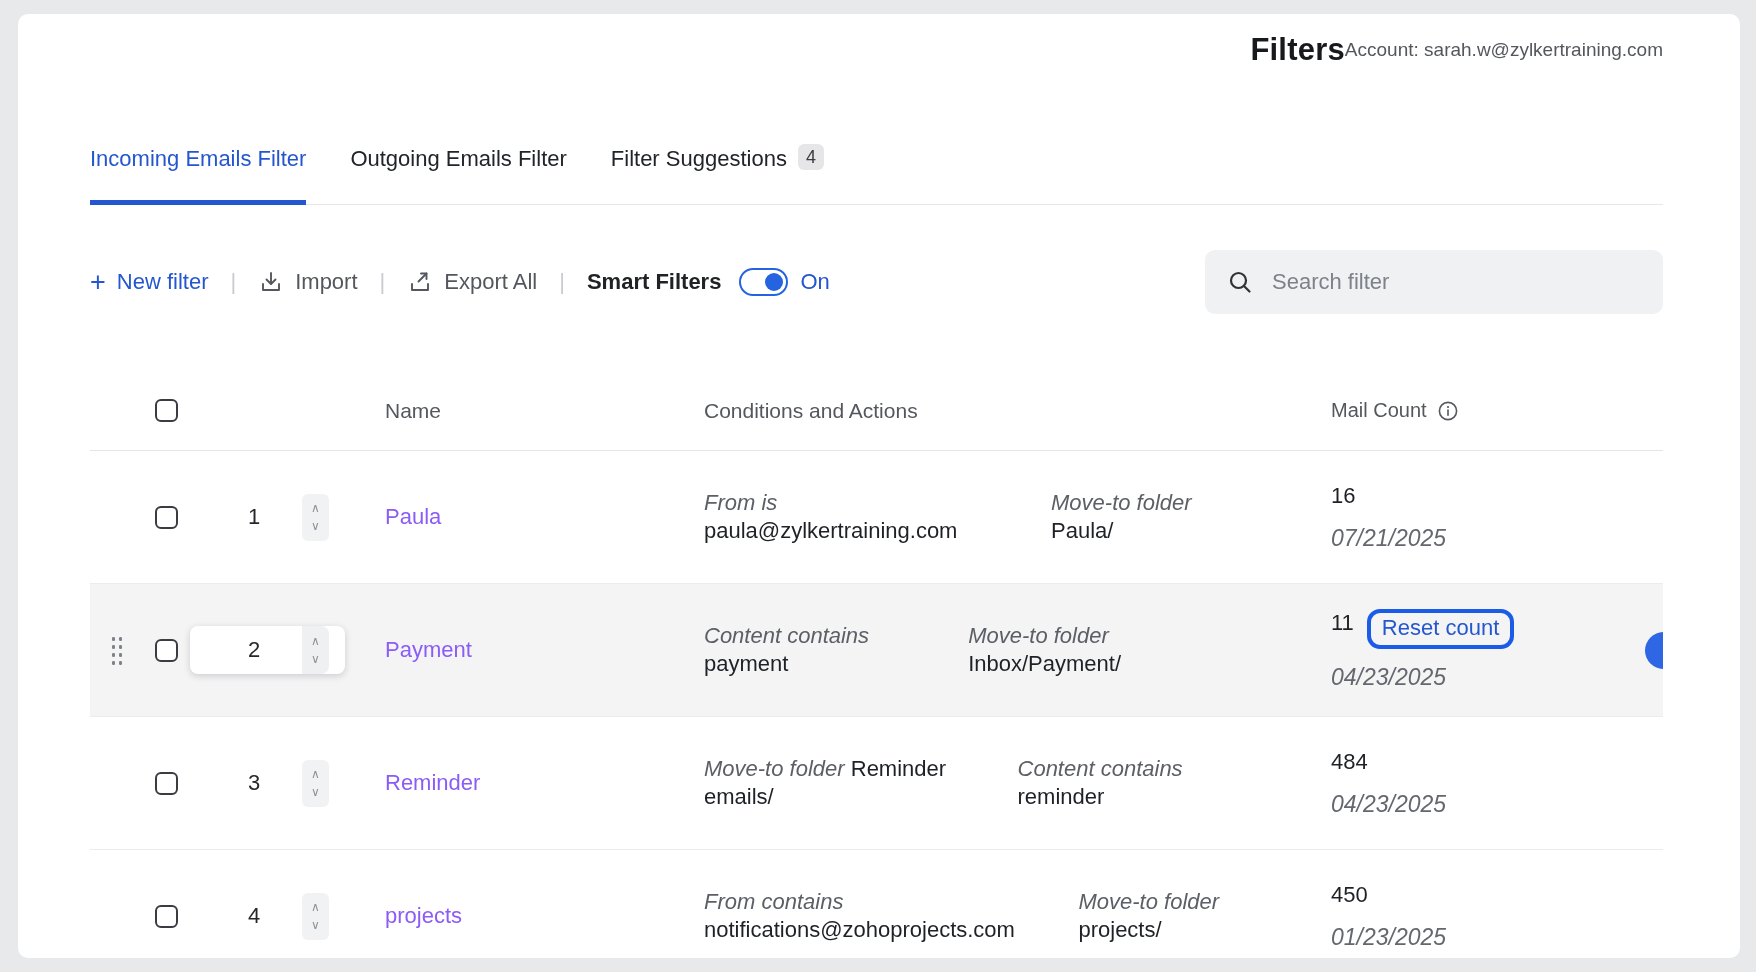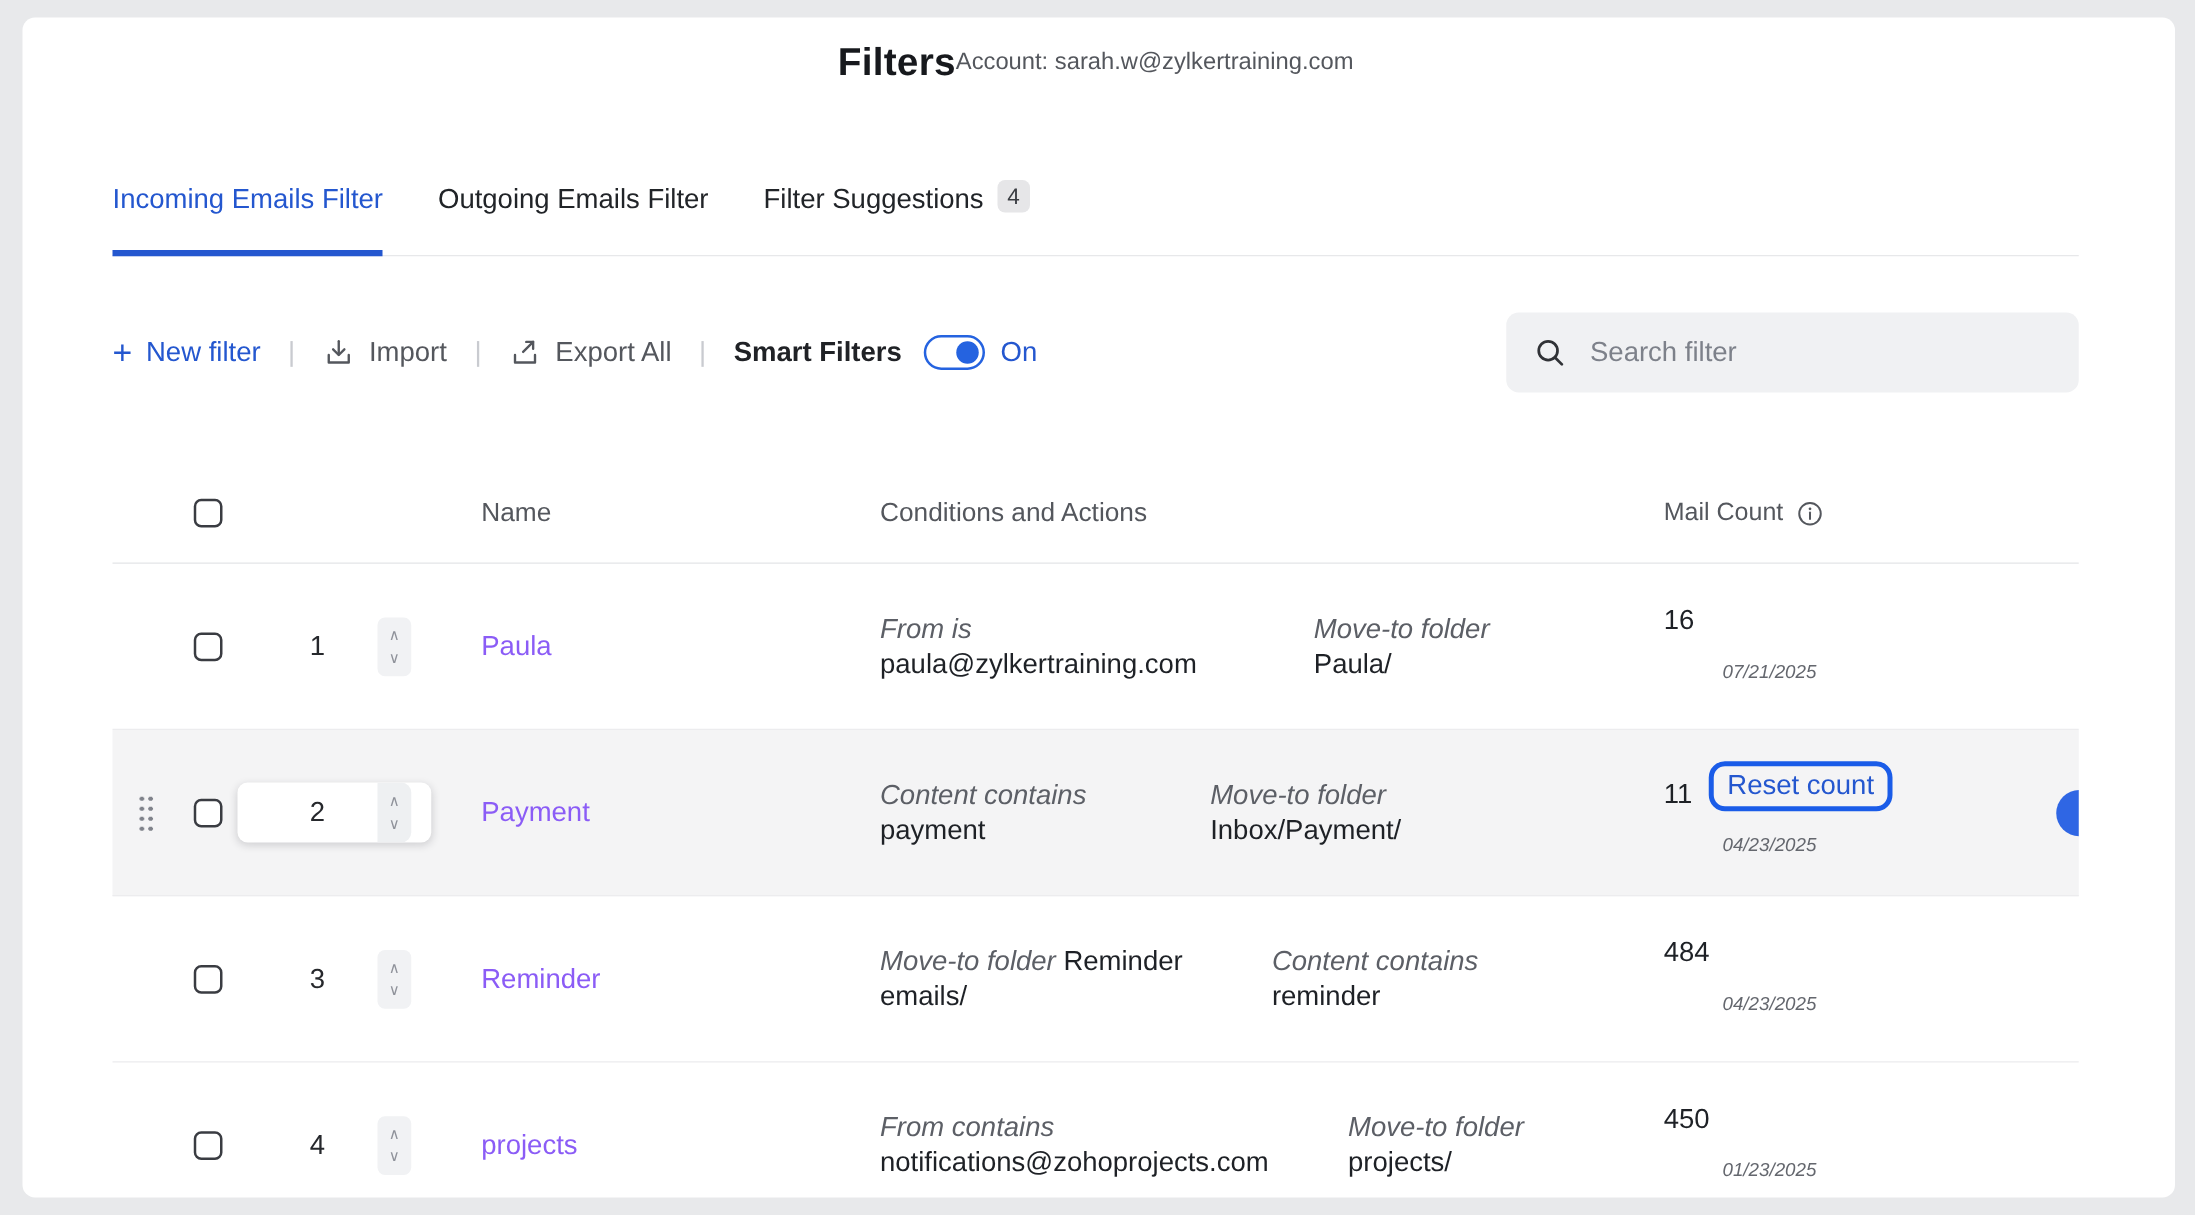--- a/index.html
+++ b/index.html
@@ -11,21 +11,21 @@
     position:relative;
     overflow:hidden;
   }
   .card {
     position:absolute; left:18px; top:14px; right:16px; bottom:14px;
     background:#ffffff; border-radius:10px; overflow:hidden;
   }
   .content { padding:16px 77px 0 72px; }
 
   
-  .topbar { display:flex; justify-content:center; align-items:flex-start; }
+  .topbar { display:flex; justify-content:flex-end; align-items:flex-start; }
   .page-title { font-size:31px; font-weight:bold; color:#17191d; line-height:40px; letter-spacing:.2px; }
   .account { font-size:19px; color:#54575d; line-height:40px; }
 
   
   .tabs { margin-top:76px; display:flex; gap:44px; border-bottom:1px solid #e7e8ea; }
   .tab { font-size:22px; color:#212428; padding-bottom:32px; cursor:pointer; display:flex; align-items:flex-start; gap:11px; }
   .tab.active { color:#2457cf; border-bottom:5px solid #2457cf; margin-bottom:-1px; padding-bottom:27px; }
   .tab-badge { background:#e6e6e8; color:#3a3d42; font-size:18px; line-height:26px; min-width:26px; text-align:center; border-radius:6px; padding:0 4px; margin-top:-2px; }
 
   
@@ -67,25 +67,25 @@
   .order-ctl.boxed .order-num { height:48px; line-height:48px; }
   .order-ctl.boxed .spinner { border-radius:0 8px 8px 0; background:#eef0f2; height:48px; }
 
   .name-cell { padding-left:40px; font-size:22px; color:#8b5cf6; }
 
   .cond-cell { display:flex; flex-direction:row; gap:16px; font-size:22px; line-height:28px; }
   .cond-label { font-style:italic; color:#5c5f66; }
   .cond-value { color:#1e2126; }
 
   .count-cell { padding-left:72px; display:flex; flex-direction:column; gap:14px; line-height:28px; }
-  .count-line { display:flex; align-items:flex-end; }
+  .count-line { display:flex; align-items:flex-start; }
   .count-num { font-size:22px; color:#1e2126; }
   .reset-btn { display:none; margin-left:13px; border:4px solid #1a5ce8; border-radius:13px; padding:2px 11px 4px; font-size:22px; color:#2457cf; cursor:pointer; background:transparent; font-family:"Liberation Sans",sans-serif; }
   .row.has-reset .reset-btn { display:inline-block; }
-  .date { font-size:15px; font-style:italic; color:#64676e;margin-left:47px; }
+  .date { font-size:23px; font-style:italic; color:#64676e; }
 
   .toggle-peek { display:none; position:absolute; right:-19px; top:50%; margin-top:-18px; width:37px; height:37px; border-radius:50%; background:#2f66e4; }
   .row.has-peek .toggle-peek { display:block; }
 
   svg { display:block; }
 </style>
 </head>
 <body>
 
 <div class="card">

